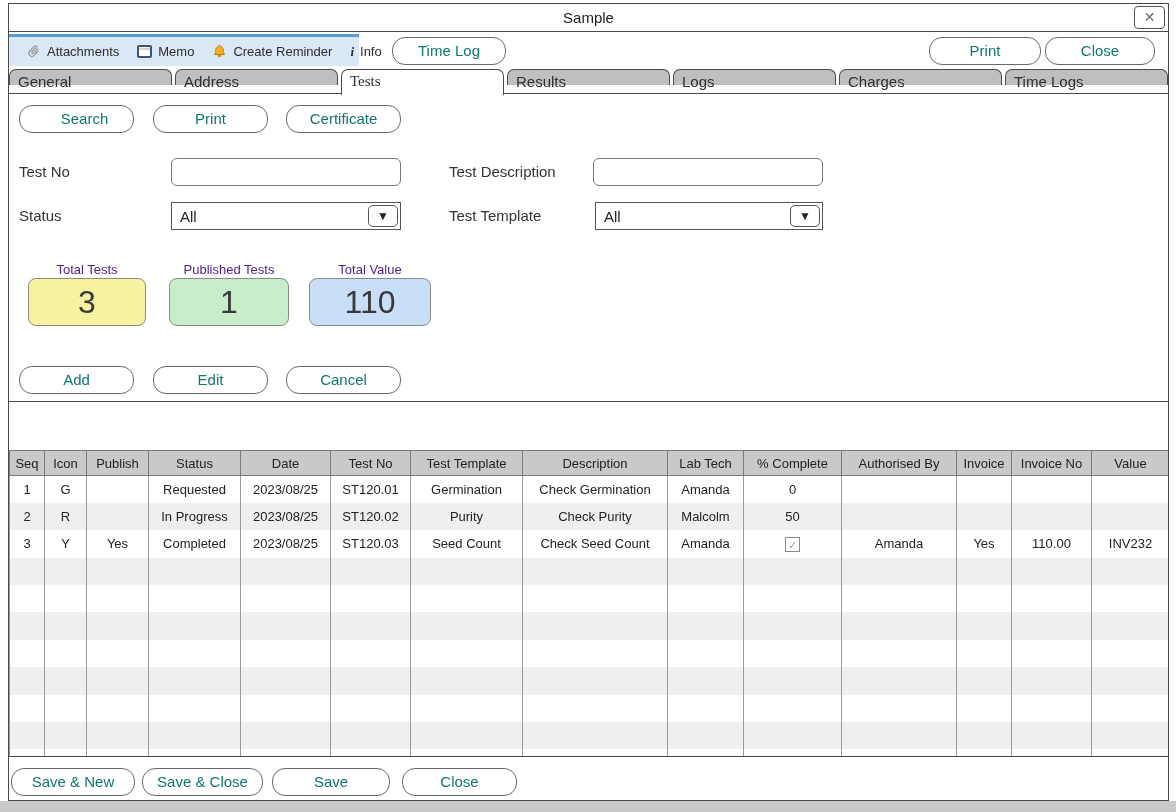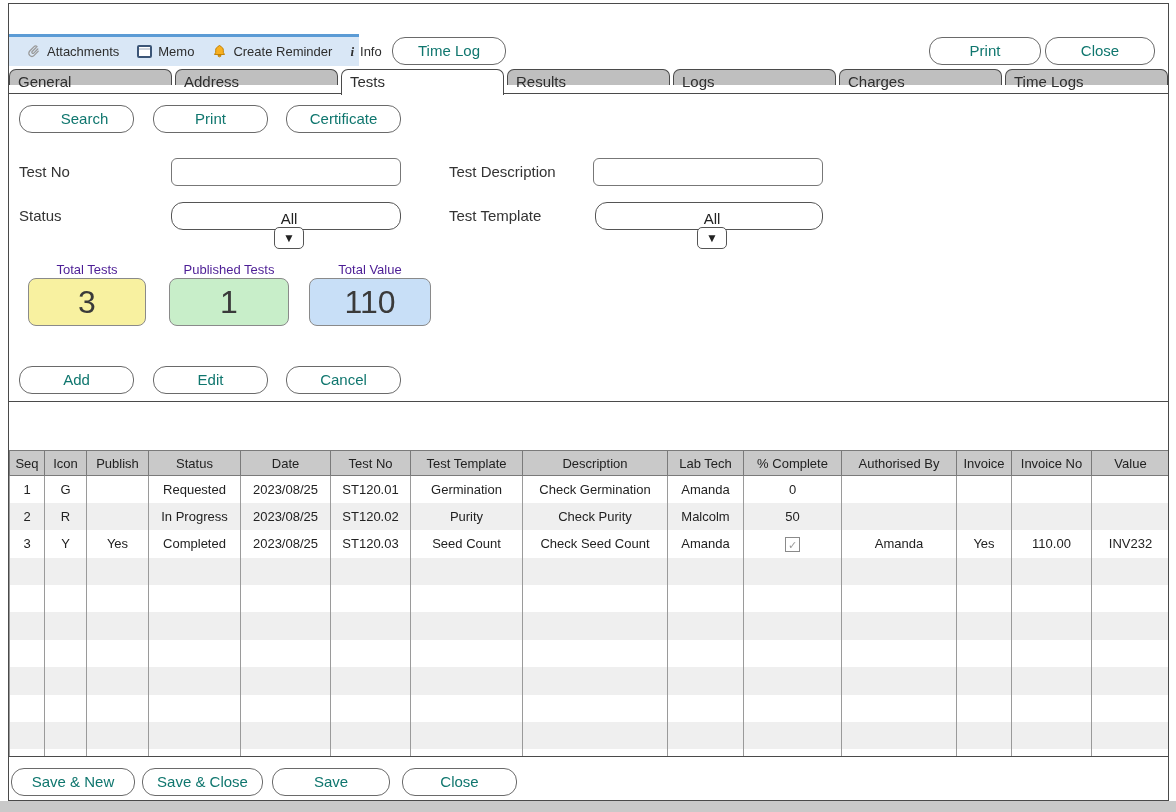--- a/index.html
+++ b/index.html
@@ -36,33 +36,33 @@
   .tb-btn { position:absolute; top:3px; height:28px; line-height:26px; }
   .btn-timelog { left:383px; width:114px; }
   .btn-print-top { left:920px; width:112px; }
   .btn-close-top { left:1036px; width:110px; }
 
   
   .tabs { position:absolute; left:0; top:63px; width:100%; height:27px; display:flex; gap:3px; }
   .tab { flex:1; margin-top:2px; height:16px; background:#bfbfbf;
          border:1px solid #4a4a4a; border-bottom:none; border-radius:7px 7px 0 0;
          font-size:15px; color:#2f2f2f; padding-left:8px; line-height:23px; cursor:default; }
-  .tab.active { background:#fff; height:26px; position:relative; z-index:5; }
+  .tab.active { background:#fff; height:26px; position:relative; z-index:5;font-family:Liberation Serif, serif; }
 
   
   .panel { position:absolute; left:0; top:89px; width:100%; height:707px;
            border-top:1px solid #4a4a4a; background:#fff; }
 
   .action-btn { position:absolute; width:115px; height:28px; line-height:26px; }
   .lbl { position:absolute; font-size:15px; color:#333; }
   .tfield { position:absolute; height:28px; border:1px solid #777; border-radius:6px;
             background:#fff; font-size:14px; padding:0 8px; color:#222; }
-  .combo { position:absolute; height:28px; border:1px solid #555; border-radius:12px;
+  .combo { position:absolute; height:28px; border:1px solid #555; border-radius:0;
            background:#fff; display:flex; align-items:center; justify-content:space-between;
-           padding:7px 2px 1px 8px;flex-direction:column; }
+           padding:1px 2px 1px 8px; }
   .combo-val { font-size:15px; color:#222; }
   .combo-arrow { width:30px; height:22px; border:1px solid #555; border-radius:5px;
                  background:#fff; text-align:center; line-height:21px; font-size:12px; color:#222; cursor:default; }
 
   .stat-lbl { position:absolute; font-size:13px; color:#4c1d95; text-align:center; }
   .stat-box { position:absolute; height:48px; border:1px solid #8a8a8a; border-radius:8px;
               text-align:center; font-size:32px; color:#3a3a3a; line-height:46px; }
 
   
   .tablewrap { position:absolute; left:0; top:397px; width:100%; height:356px;
@@ -82,20 +82,26 @@
   .fb2 { left:133px; width:121px; }
   .fb3 { left:263px; width:118px; }
   .fb4 { left:393px; width:115px; }
 </style>
 </head>
 <body>
 
 <div class="stage">
   <div class="win">
 
+    <div class="titlebar">
+      <div class="title">Sample</div>
+      <div class="win-close">
+        <span>✕</span>
+      </div>
+    </div>
 
     <div class="toolbar">
       <div class="tb-blue">
         <div class="tb-item">
           <svg width="15" height="15" viewBox="0 0 16 16">
             <path d="M11.8 2.8a2.3 2.3 0 0 0-3.2 0L4 7.4a3.3 3.3 0 0 0 4.7 4.7l4.4-4.5" fill="none" stroke="#9a9a9a" stroke-width="1.4" stroke-linecap="round"></path>
             <path d="M10.9 3.7 6.6 8a1.2 1.2 0 0 0 1.7 1.7l4.3-4.3" fill="none" stroke="#9a9a9a" stroke-width="1.4" stroke-linecap="round"></path>
           </svg>
           <span>Attachments</span>
         </div>

